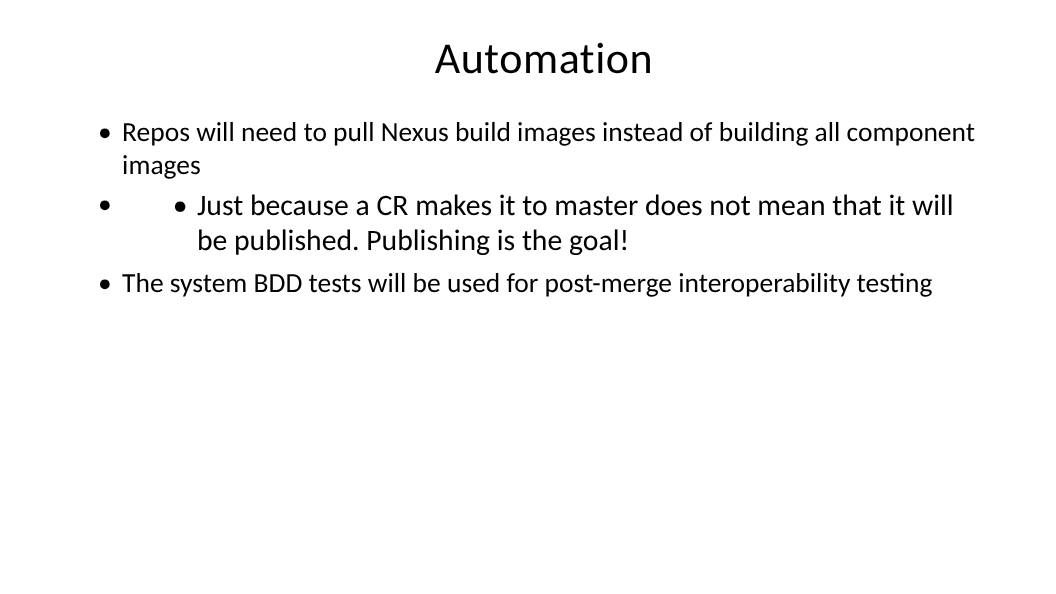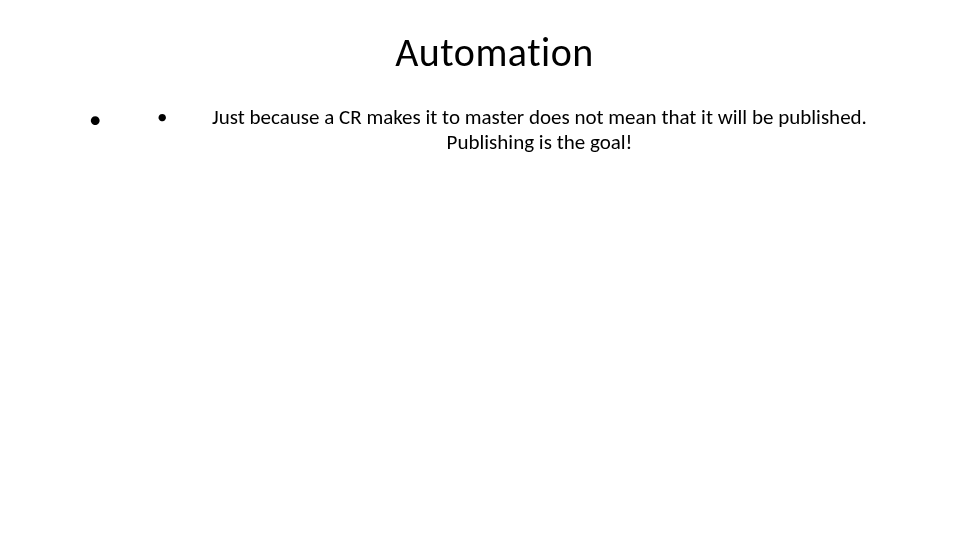--- a/index.html
+++ b/index.html
@@ -42,40 +42,45 @@
     position: absolute;
     left: 0;
     top: 0;
   }
   ul.sub {
     list-style: none;
     margin: 6px 0 6px 0;
     padding: 0 0 0 46px;
   }
   ul.sub > li {
-    font-size: 21px;
+    font-size: 27px;
     line-height: 1.2;
     position: relative;
     padding-left: 22px;
-    text-align: center;
   }
   ul.sub > li::before {
     content: "•";
     position: absolute;
     left: 0;
     top: 0;
   }
 </style>
 </head>
 <body>
 
 <div class="slide">
   <div class="title">Automation</div>
   <ul class="bullets">
     <li>
+      <span>Repos will need to pull Nexus build images instead of building all component images</span>
+    </li>
+    <li>
       <ul class="sub">
         <li>
           <span>Just because a CR makes it to master does not mean that it will be published. Publishing is the goal!</span>
         </li>
       </ul>
     </li>
+    <li>
+      <span>The system BDD tests will be used for post-merge interoperability testing</span>
+    </li>
   </ul>
 </div>
 
 </body></html>

